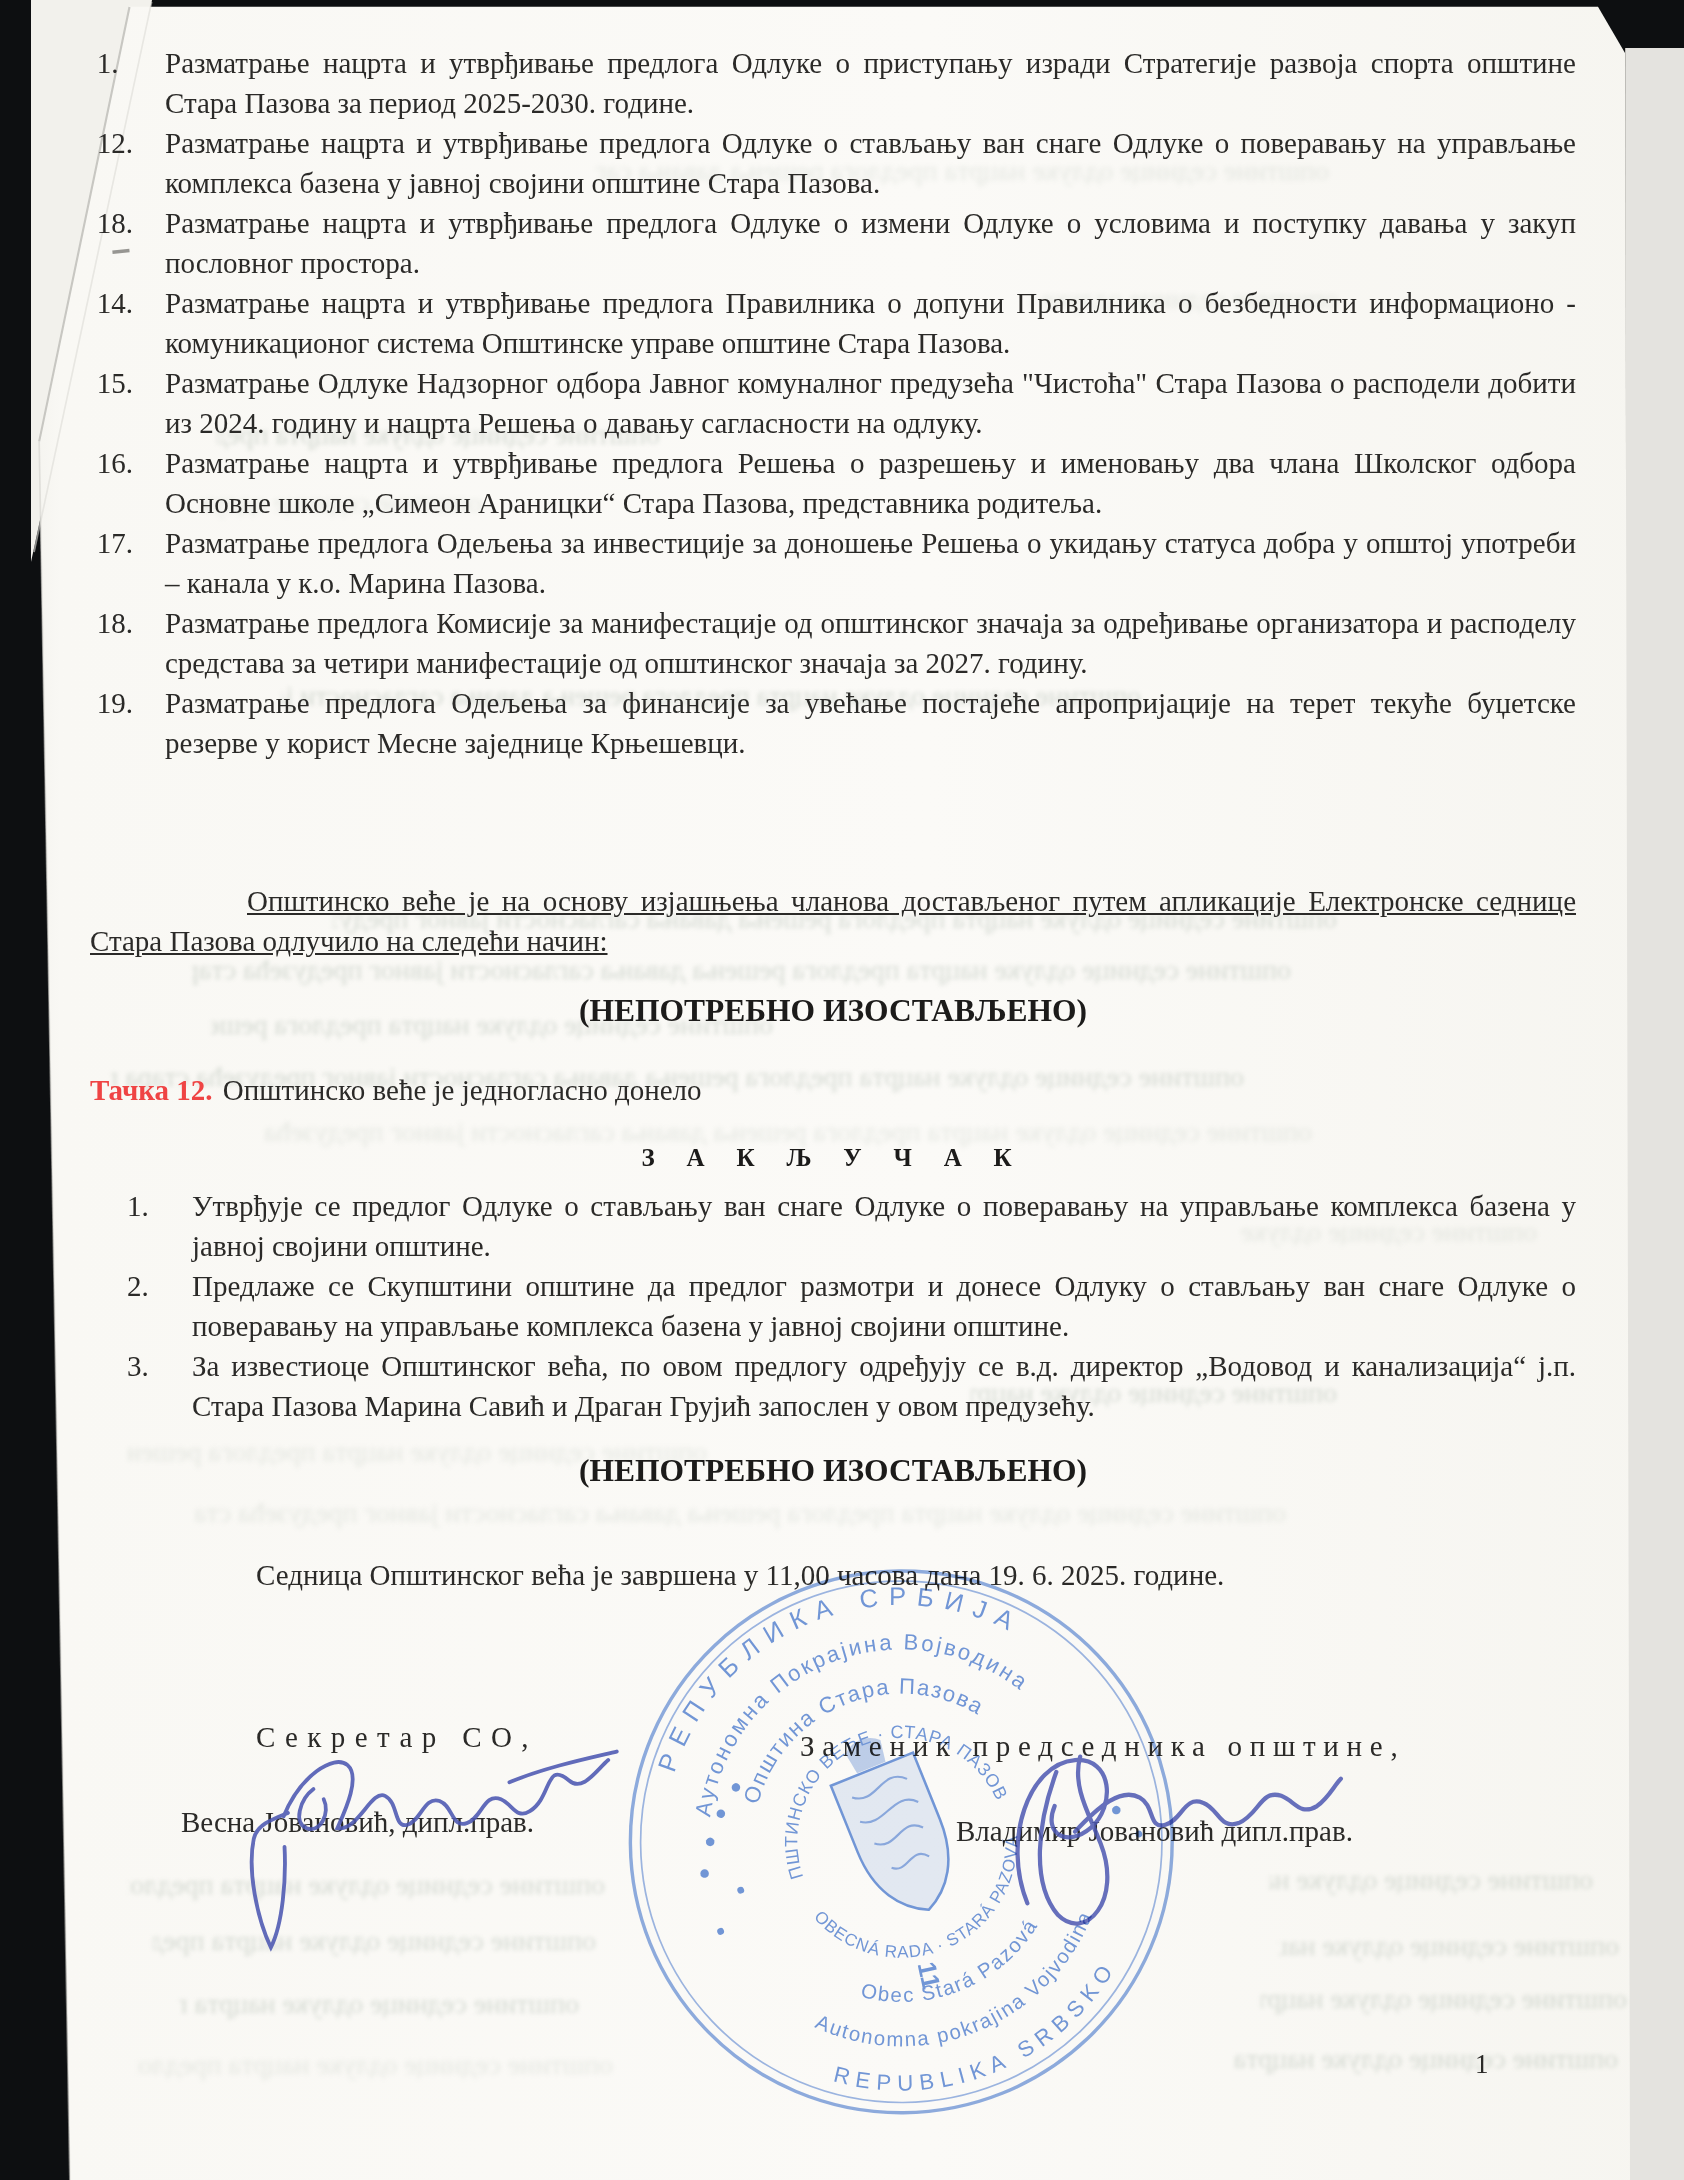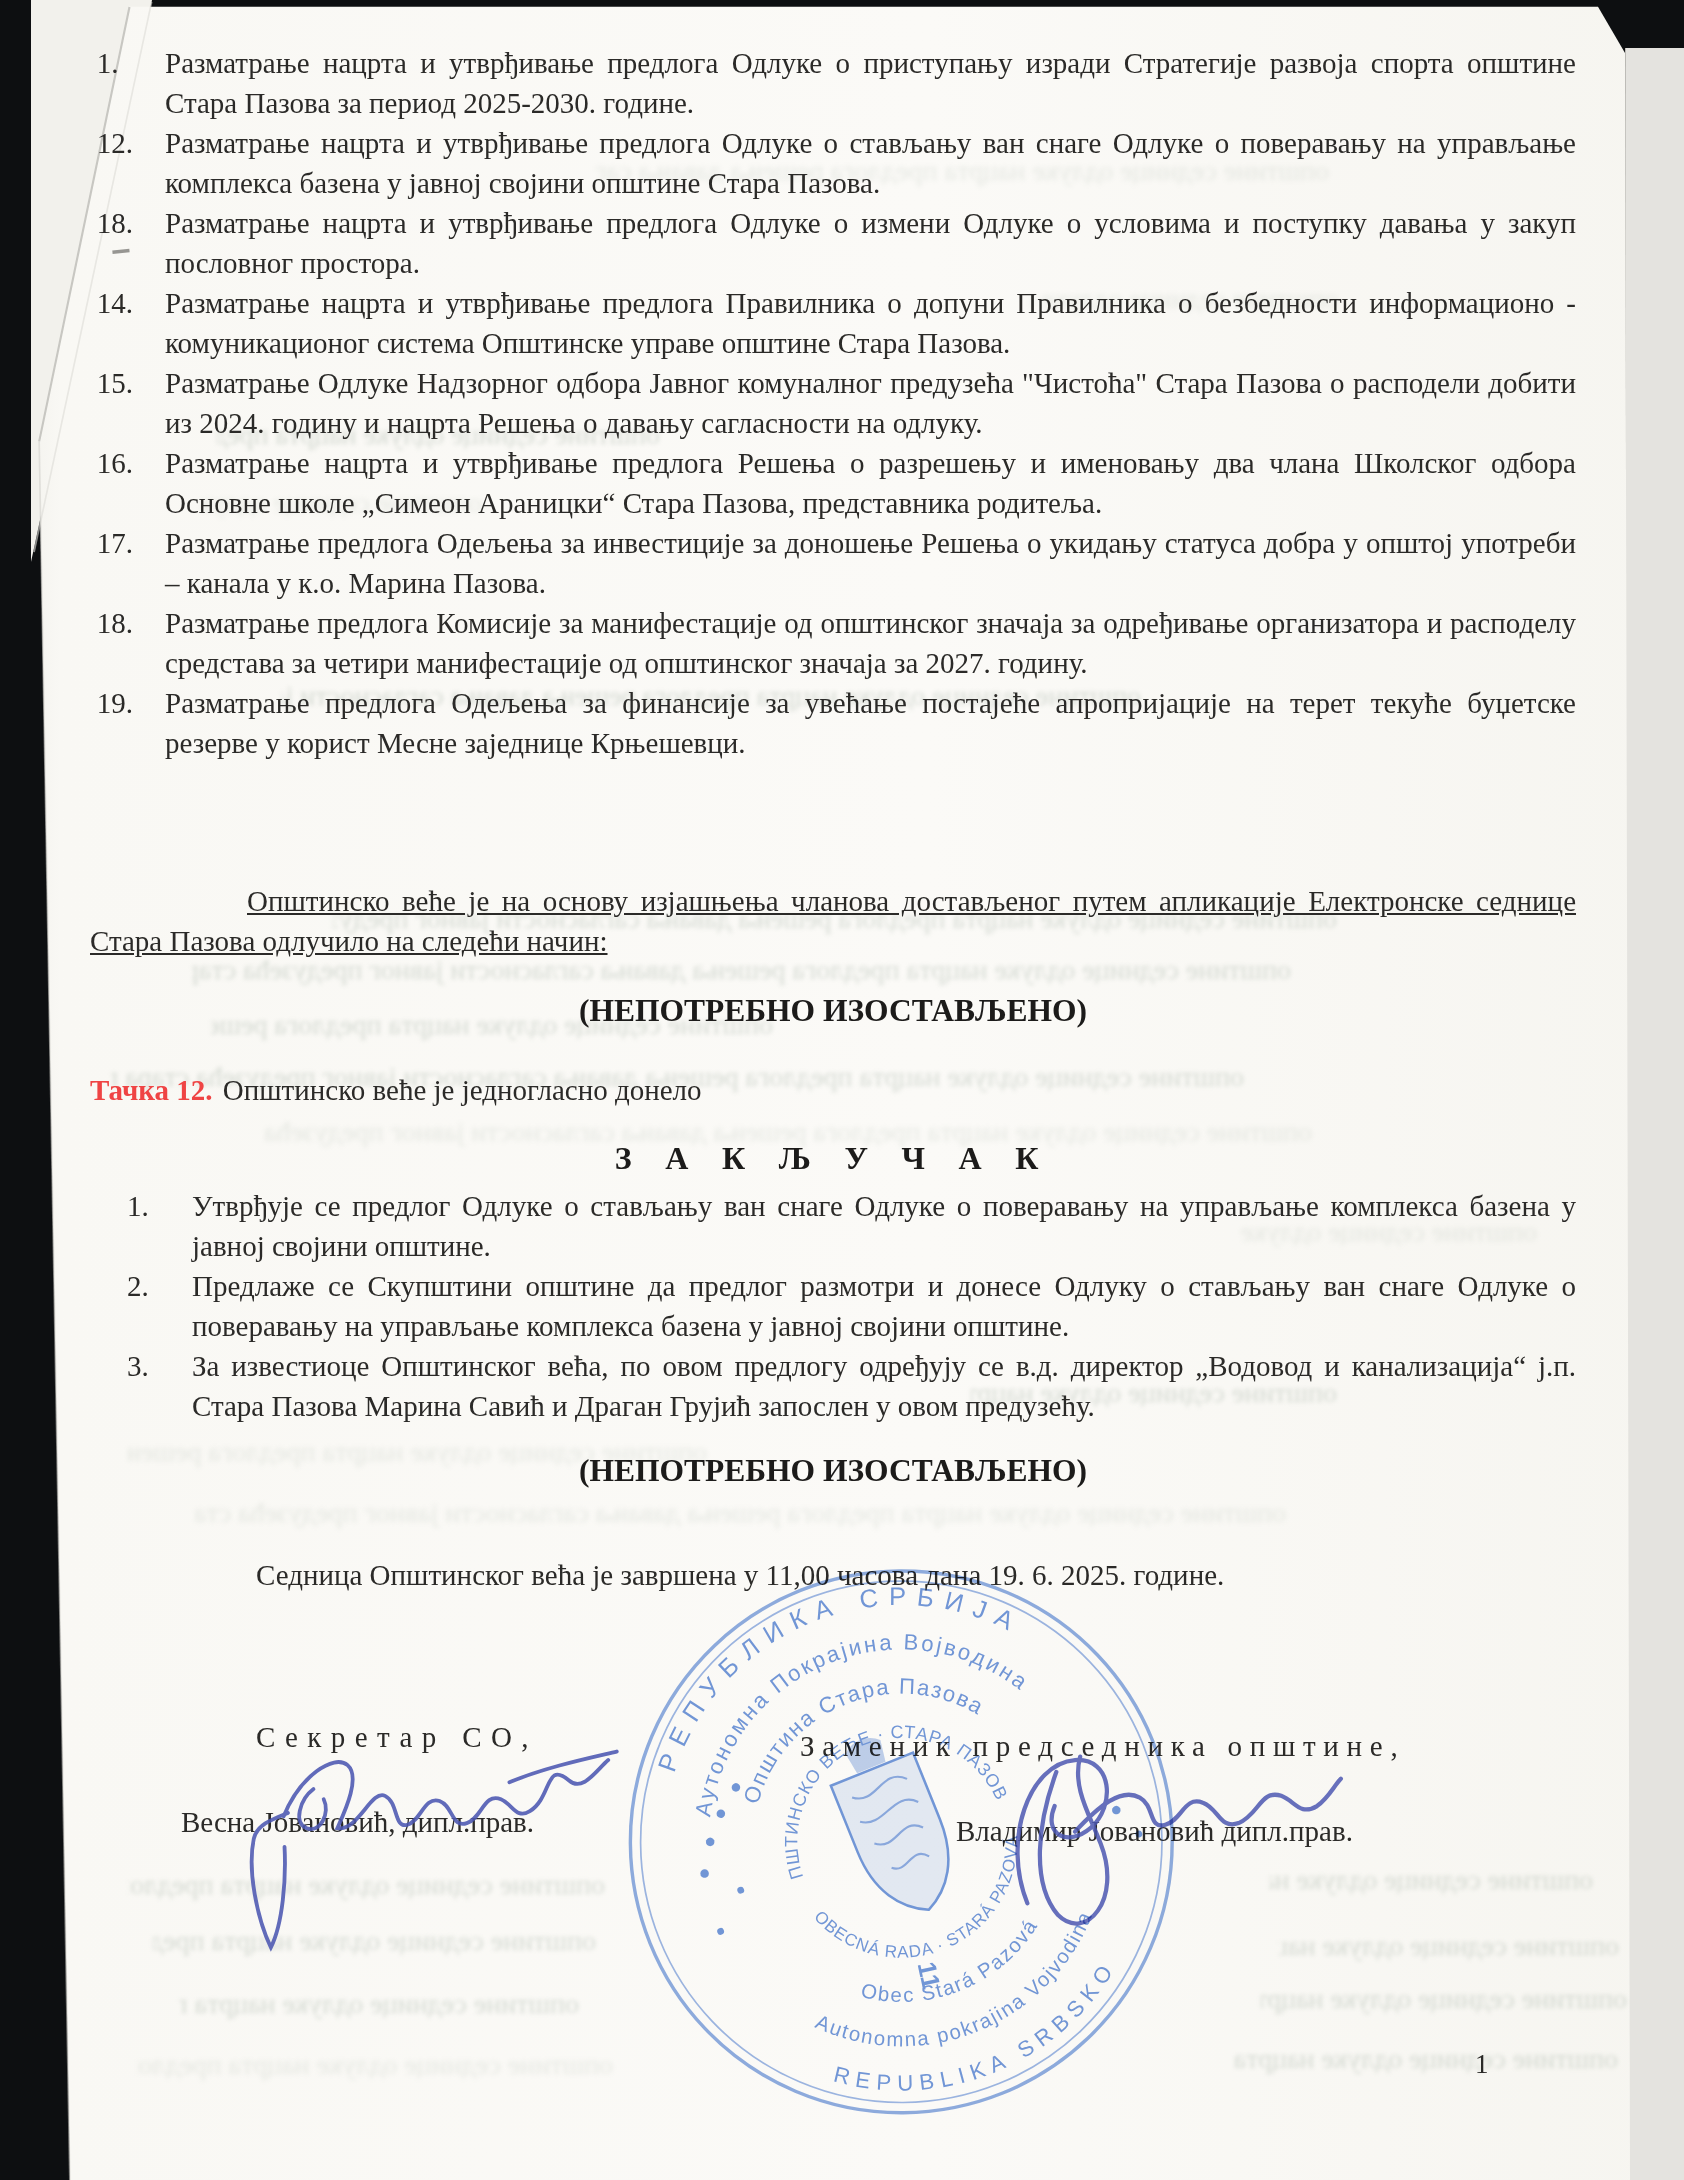--- a/index.html
+++ b/index.html
@@ -19,21 +19,21 @@
   .arow{display:flex;}
   .anum{flex:0 0 75px;padding-left:6.8px;box-sizing:border-box;}
   .atxt{flex:1;text-align:justify;}
   .para{position:absolute;left:90px;top:881px;width:1486px;text-indent:157px;text-align:justify;text-decoration:underline;}
   .omit1{position:absolute;left:90px;top:991px;width:1486px;text-align:center;font-weight:bold;font-size:31.5px;color:#1c1b1a;}
   .omit2{position:absolute;left:90px;top:1451px;width:1486px;text-align:center;font-weight:bold;font-size:31.5px;color:#1c1b1a;}
   .tacka{position:absolute;left:90px;top:1070px;width:1486px;}
   .tacka b{color:#ef4444;}
   .tacka .rest{margin-left:10.2px;margin-top:40px;}
   .zak-title{position:absolute;left:90px;top:1138px;width:1486px;text-align:center;font-weight:bold;
-             font-size:32px;letter-spacing:12.8px;color:#1c1b1a;}
+             font-size:25px;letter-spacing:12.8px;color:#1c1b1a;}
   .conclusion{position:absolute;left:90px;top:1186px;width:1486px;}
   .crow{display:flex;}
   .cnum{flex:0 0 65px;margin-left:37px;}
   .ctxt{flex:1;text-align:justify;}
   .closing{position:absolute;left:256px;top:1555px;white-space:nowrap;}
   .sig-left-title{position:absolute;left:256px;top:1717px;letter-spacing:9.4px;white-space:nowrap;}
   .sig-right-title{position:absolute;left:800px;top:1726px;letter-spacing:7.7px;white-space:nowrap;}
   .sig-left-name{position:absolute;left:181px;top:1802px;white-space:nowrap;}
   .sig-right-name{position:absolute;left:956px;top:1811px;white-space:nowrap;}
   .pagenum{position:absolute;left:1475px;top:2044px;font-size:27px;}

